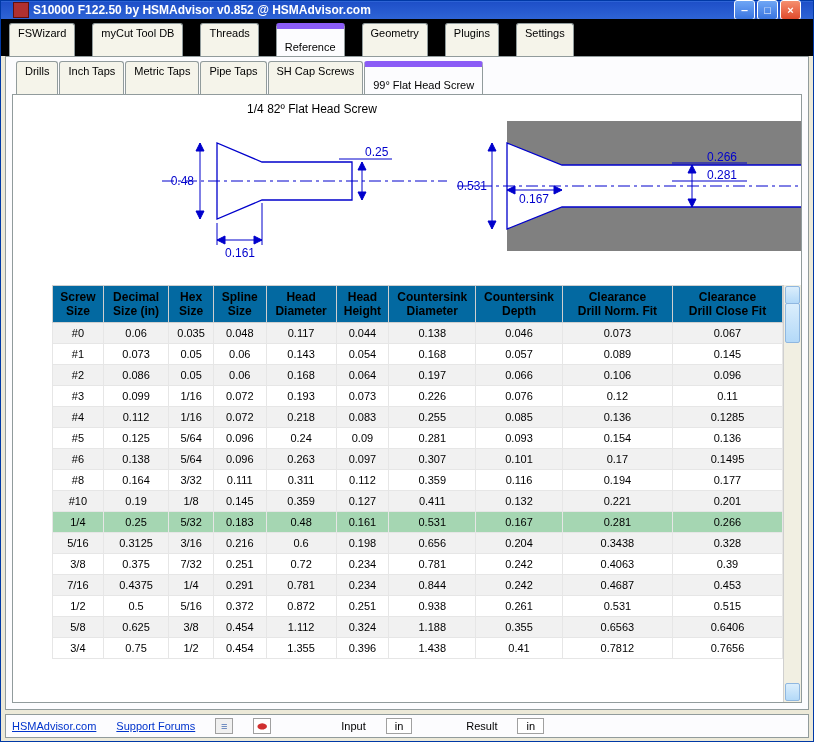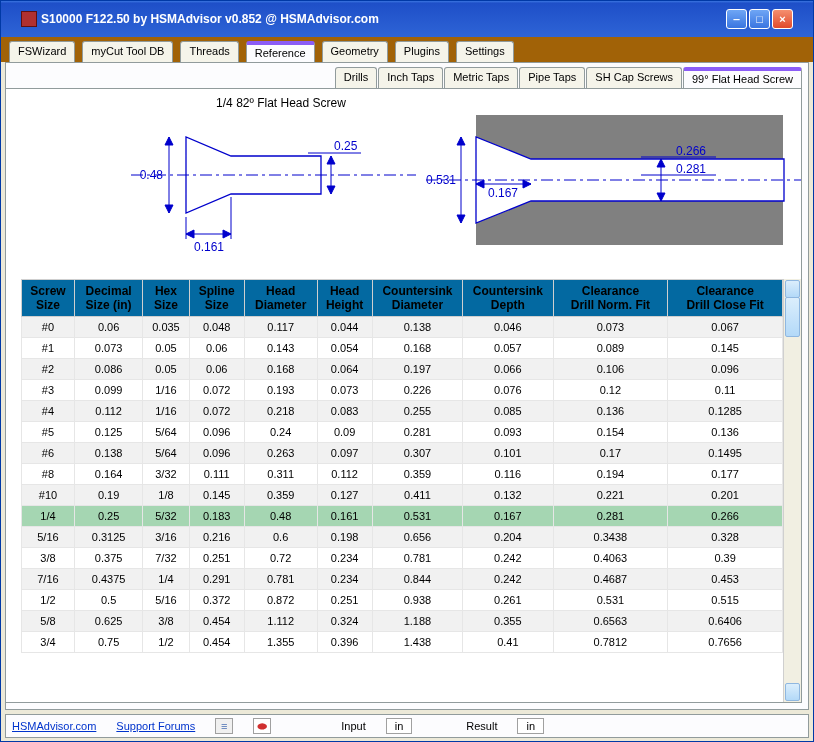--- a/index.html
+++ b/index.html
@@ -1,28 +1,28 @@
 <!DOCTYPE html>
 <html><head>
 <meta charset="utf-8">
 <style>
 * { box-sizing: border-box; margin: 0; padding: 0; font-family: Tahoma, Arial, sans-serif; }
 body { background: #ece9d8; font-size: 11px; overflow: hidden; width: 814px; height: 742px; }
 .window { width: 814px; height: 742px; border: 1px solid #0039a6; background: #ece9d8; display: flex; flex-direction: column; }
-.titlebar { height: 36px; background: linear-gradient(#3a75e0,#1e4fc8 6%,#2e64d6); color: #fff; display: flex; align-items: center; padding: 0 20px; }
+.titlebar { height: 18px; background: linear-gradient(#3a75e0,#1e4fc8 6%,#2e64d6); color: #fff; display: flex; align-items: center; padding: 0 12px; }
 .titlebar .icon { width: 16px; height: 16px; background: #b03030; margin-right: 4px; display: inline-block; border: 1px solid #601010; }
 .titlebar .title { font-size: 12px; font-weight: bold; flex: 1; white-space: nowrap; overflow: hidden; }
 .win-buttons { display: flex; gap: 2px; }
 .win-btn { width: 21px; height: 20px; border: 1px solid #fff; border-radius: 3px; display: flex; align-items: center; justify-content: center; cursor: default; font-weight: bold; color: #fff; }
 .win-min, .win-max { background: linear-gradient(#6fa6f5,#3a75e0); }
 .win-close { background: linear-gradient(#f58f6f,#e04a2c); }
-.outer-tabs { display: flex; padding: 4px 4px 0 8px; background: #a16207; gap: 7px; }
+.outer-tabs { display: flex; padding: 4px 4px 0 8px; background: #000000; gap: 17px; }
 .tab { padding: 3px 8px 3px 8px; border: 1px solid #919b9c; border-bottom: none; border-top-left-radius: 3px; border-top-right-radius: 3px; background: #f5f4ea; font-size: 11px; cursor: default; position: relative; }
-.tab.active { background: #fcfcfe; border-top: 4px solid #8b5cf6; padding-top: 2px; z-index: 2; }
-.content { flex: 1; border: 1px solid #919b9c; margin: 0 4px 4px 4px; background: #fcfcfe; display: flex; flex-direction: column; overflow: hidden; align-items: flex-end; }
+.tab.active { background: #fcfcfe; border-top: 6px solid #8b5cf6; padding-top: 12px; z-index: 2; }
+.content { flex: 1; border: 1px solid #919b9c; margin: 0 4px 4px 4px; background: #fcfcfe; display: flex; flex-direction: column; overflow: hidden; }
 .inner-tabs { display: flex; gap: 1px; padding: 4px 6px 0 10px; background: #fcfcfe; }
 .inner-content { flex: 1; border: 1px solid #919b9c; margin: 0 6px 6px 6px; background: #fff; display: flex; flex-direction: column; overflow: hidden; padding-left: 39px; }
 .diagram-area { height: 190px; position: relative; border-bottom: 0; }
 .table-wrap { flex: 1; display: flex; overflow: hidden; }
 .data-table { border-collapse: collapse; width: 100%; font-size: 11px; }
 .data-table th { border: 1px solid #cfcfcf; background: #0369a1; padding: 4px 2px; font-weight: bold; text-align: center; font-size: 12px; }
 .data-table td { border: 1px solid #e6e6e6; padding: 3px 2px; text-align: center; height: 21px; }
 .data-table tr.alt td { background: #f1f1f1; }
 .data-table tr.sel td { background: #a5d6b2; }
 .scroll { width: 18px; background: #f1efe2; border-left: 1px solid #cfcfcf; position: relative; }

